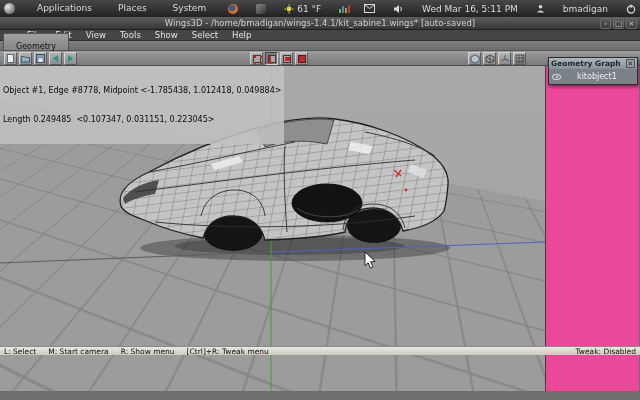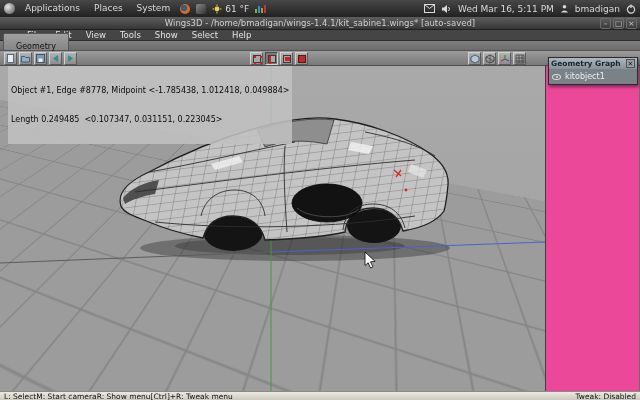--- a/index.html
+++ b/index.html
@@ -4,38 +4,38 @@
 <style>
   *{margin:0;padding:0;box-sizing:border-box}
   html,body{width:640px;height:400px;overflow:hidden;background:#000;
     font-family:"DejaVu Sans",sans-serif;}
   .screen{position:relative;width:640px;height:400px;background:#6e6e6e}
 
   
   .top-panel{position:absolute;top:0;left:0;right:0;height:17px;
     background:linear-gradient(#474747,#222);display:flex;align-items:center;
     justify-content:space-between;padding:0 4px;color:#d9d9d9;font-size:9px;z-index:20}
-  .panel-left,.panel-right{display:flex;align-items:center;gap:6px;height:100%}
+  .panel-left,.panel-right{display:flex;align-items:center;gap:18px;height:100%}
   .panel-menu{padding:0 4px;line-height:17px;cursor:default}
   .logo{width:11px;height:11px;border-radius:50%;background:radial-gradient(circle at 35% 35%,#e8e8e8,#8a8a8a 60%,#555);display:inline-block}
   .mini-icon{width:10px;height:10px;border-radius:50%;display:inline-block}
   .firefox{background:radial-gradient(circle at 40% 40%,#3b5a86 0 35%,#d86b27 36%)}
   .appswatch{background:linear-gradient(135deg,#888,#333);border-radius:2px}
   .weather{display:flex;gap:3px}
   .monitor{display:flex;align-items:flex-end;gap:1px;height:9px}
   .monitor i{display:block;width:2px;background:#6fba3a}
   .monitor i:nth-child(2){background:#3a8fba;height:7px}
   .monitor i:nth-child(3){background:#ba8f3a;height:5px}
   .monitor i:nth-child(4){background:#ba3a3a;height:8px}
   .monitor i:nth-child(1){height:4px}
   .clock{white-space:nowrap}
   .user-name{white-space:nowrap}
 
   
-  .window{position:absolute;top:17px;left:0;width:640px;height:383px;background:#6e6e6e}
+  .window{position:absolute;top:17px;left:0;width:640px;height:338px;background:#6e6e6e}
   .titlebar{height:13px;background:linear-gradient(#5e5e5e,#363636);display:flex;
     align-items:center;position:relative;border-bottom:1px solid #1f1f1f}
   .titlebar .title{flex:1;text-align:center;font-size:8.5px;color:#cfcfcf;white-space:nowrap;overflow:hidden}
   .win-controls{position:absolute;right:3px;top:1px;display:flex;gap:2px}
   .win-btn{width:11px;height:11px;font-size:7.5px;line-height:10px;text-align:center;
     color:#ccc;background:linear-gradient(#5a5a5a,#3c3c3c);border:1px solid #6c6c6c;border-radius:2px}
 
   .menubar{height:11px;background:#454545;display:flex;align-items:center;padding-left:20px;border-bottom:1px solid #2c2c2c}
   .menu-item{font-size:8.5px;color:#e2e2e2;padding:0 7px;line-height:11px}
 
@@ -59,40 +59,40 @@
   
   .workspace{position:absolute;top:49px;left:0;width:640px;height:325px;display:flex}
   .viewport{position:relative;width:546px;height:325px;overflow:hidden;
     background:linear-gradient(#a9a9a9,#a0a0a0);border-right:1px solid #3f3f3f}
   .grid-plane{position:absolute;left:-430px;top:84px;width:1400px;height:1000px;
     background-color:#9c9c9c;
     background-image:repeating-linear-gradient(0deg,#858585 0 1px,transparent 1px 34px),
                      repeating-linear-gradient(90deg,#858585 0 1px,transparent 1px 34px);
     transform:perspective(300px) rotateX(55deg) rotateZ(18deg);transform-origin:50% 0}
   .overlay-svg{position:absolute;left:0;top:0;z-index:3}
-  .info-box{position:absolute;top:0;left:8px;background:rgba(192,192,192,.88);color:#0a0a0a;
+  .info-box{position:absolute;top:0;left:0;background:rgba(192,192,192,.88);color:#0a0a0a;
     font-size:8px;line-height:9.5px;padding:1px 3px;white-space:pre;z-index:5}
 
   .side-area{position:relative;width:93px;height:325px;background:#ec4899}
   .geo-panel{position:absolute;top:-9px;right:1px;width:90px;border:1px solid #2b2b2b;
     box-shadow:1px 2px 3px rgba(0,0,0,.45);z-index:6}
   .geo-title{height:11px;background:linear-gradient(#aeb6bc,#87929a);display:flex;
     align-items:center;font-size:7.5px;font-weight:bold;color:#17252f;padding:0 2px}
   .geo-title .t{flex:1;white-space:nowrap;overflow:hidden}
   .geo-close{width:9px;height:9px;line-height:8px;text-align:center;font-size:7px;color:#222;
     background:#9aa2a8;border:1px solid #49525a}
-  .geo-body{background:#7a8187;padding:1px 3px;height:15px;display:flex;align-items:center;gap:4px}
+  .geo-body{background:#7a8187;padding:1px 3px;height:15px;display:flex;align-items:center;gap:16px}
   .eye-icon{width:9px;height:6px;border:1px solid #dcdcdc;border-radius:50%;position:relative;display:inline-block}
   .eye-icon::after{content:"";position:absolute;left:2.5px;top:1px;width:2.5px;height:2.5px;border-radius:50%;background:#dcdcdc}
   .geo-item-label{font-size:8px;color:#ecf0f2;white-space:nowrap}
 
   
   .statusbar{position:absolute;left:0;bottom:0;width:640px;height:9px;
     background:linear-gradient(#ebe9e1,#ccc9bf);border-top:1px solid #8a8a8a;
-    display:flex;align-items:center;font-size:7.5px;color:#111;padding:0 4px;z-index:10}
+    display:flex;align-items:center;font-size:7.5px;color:#111;padding:0 4px;gap:12px;z-index:10}
   .statusbar span{white-space:pre}
   .status-right{margin-left:auto}
 </style>
 </head>
 <body>
 
 <div class="screen">
 
   <div class="top-panel">
     <div class="panel-left">

